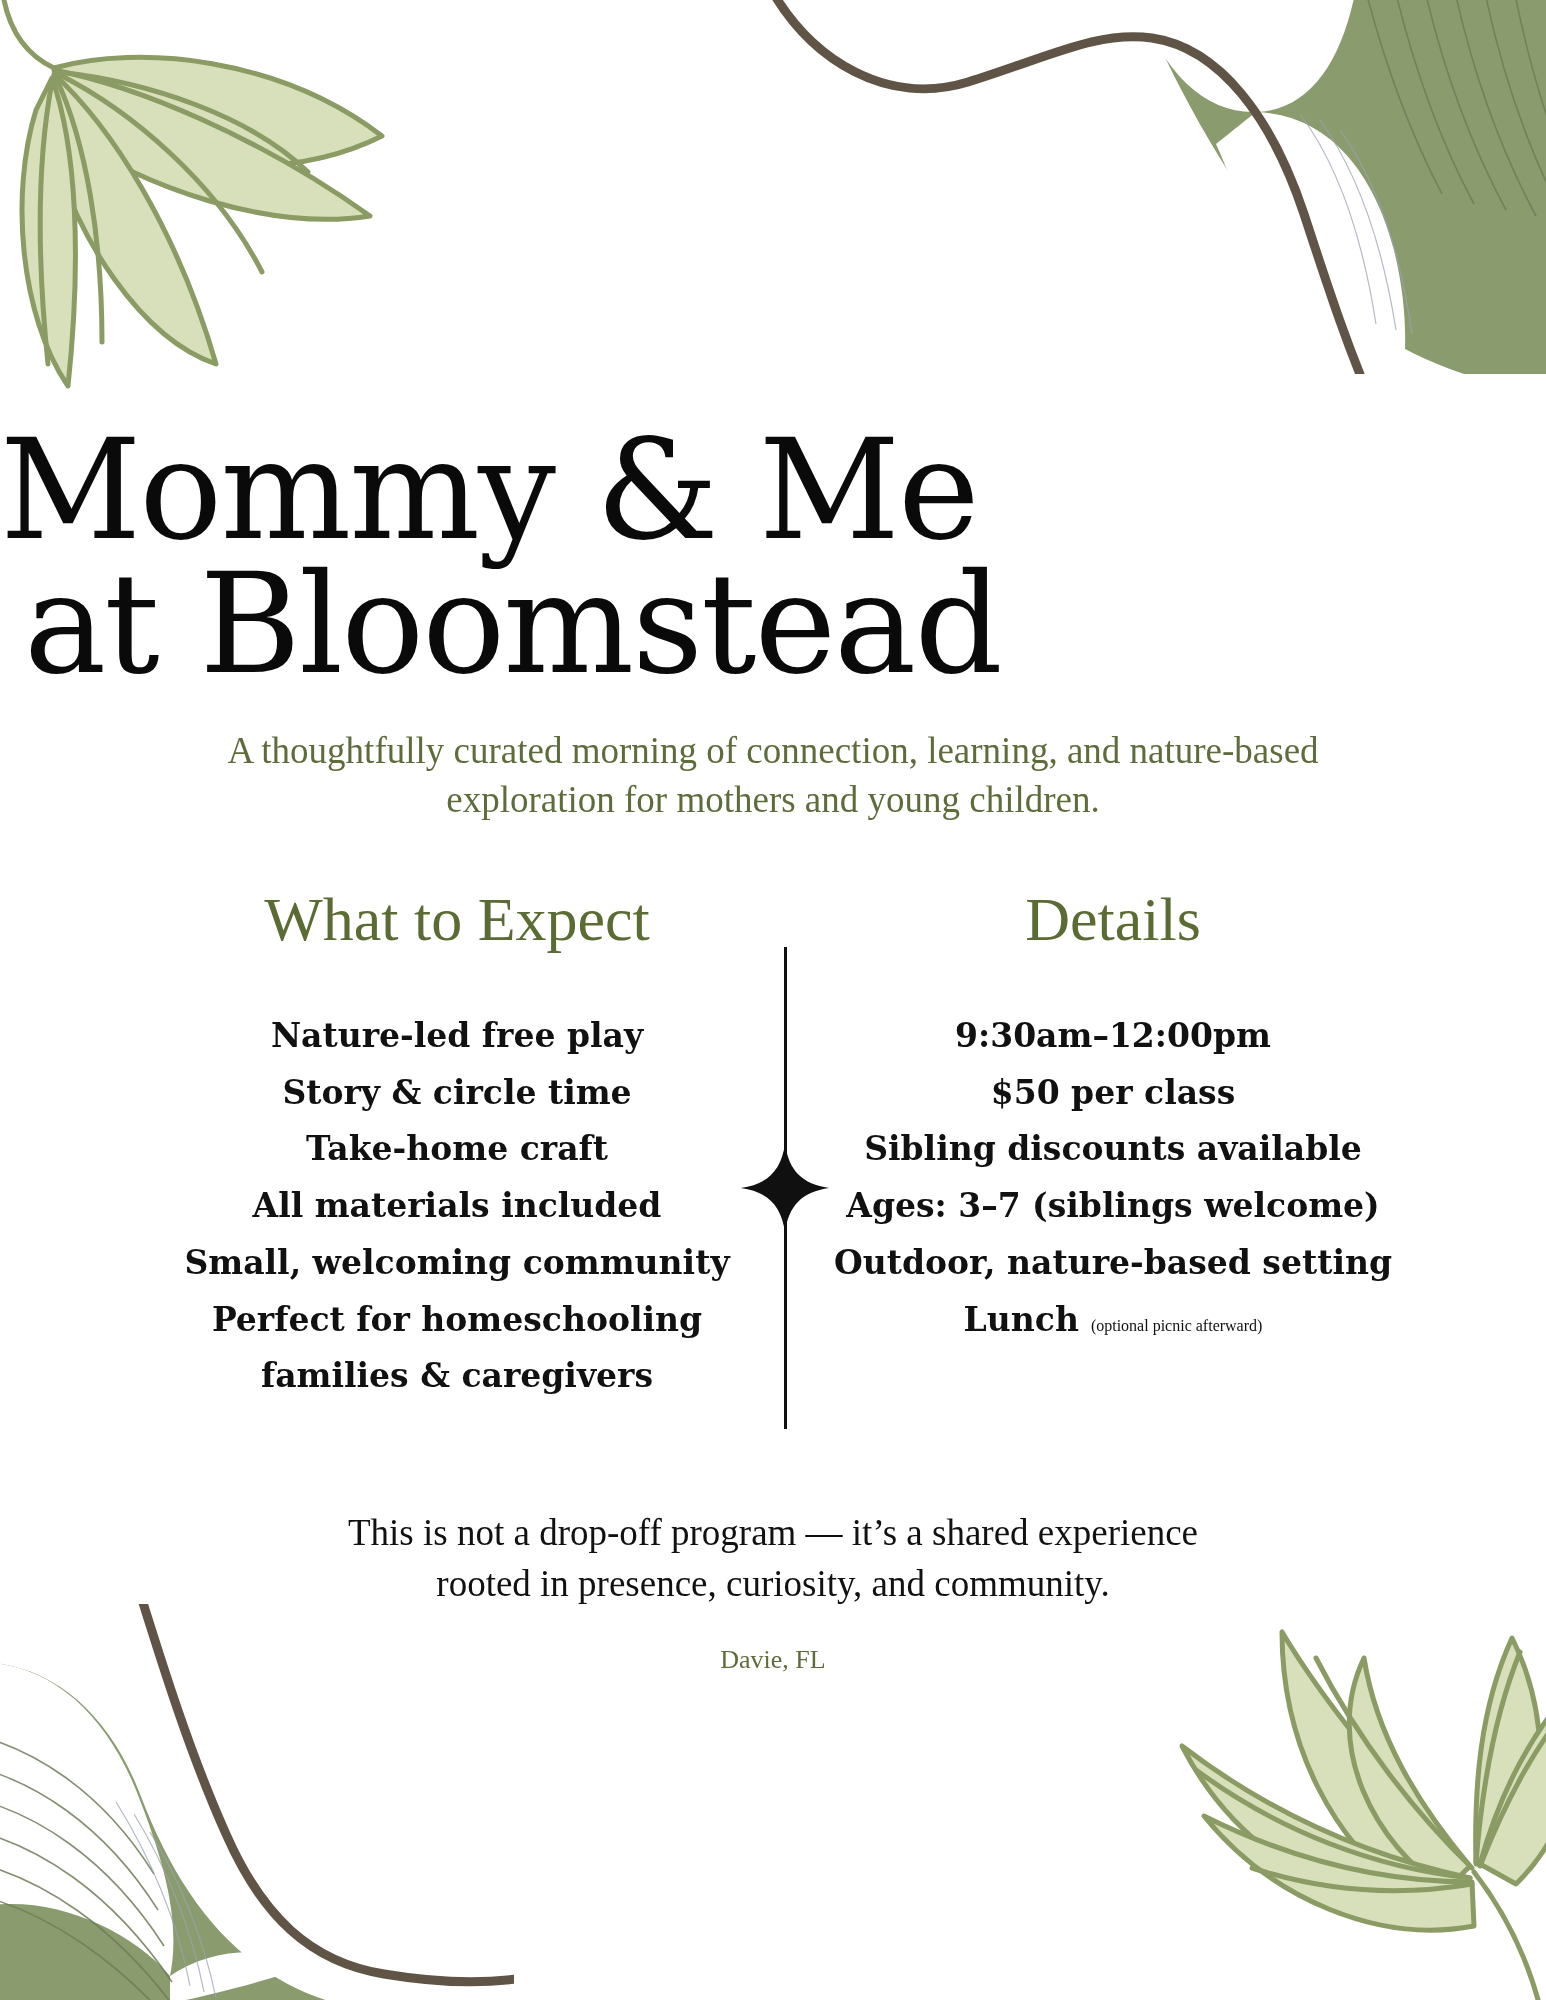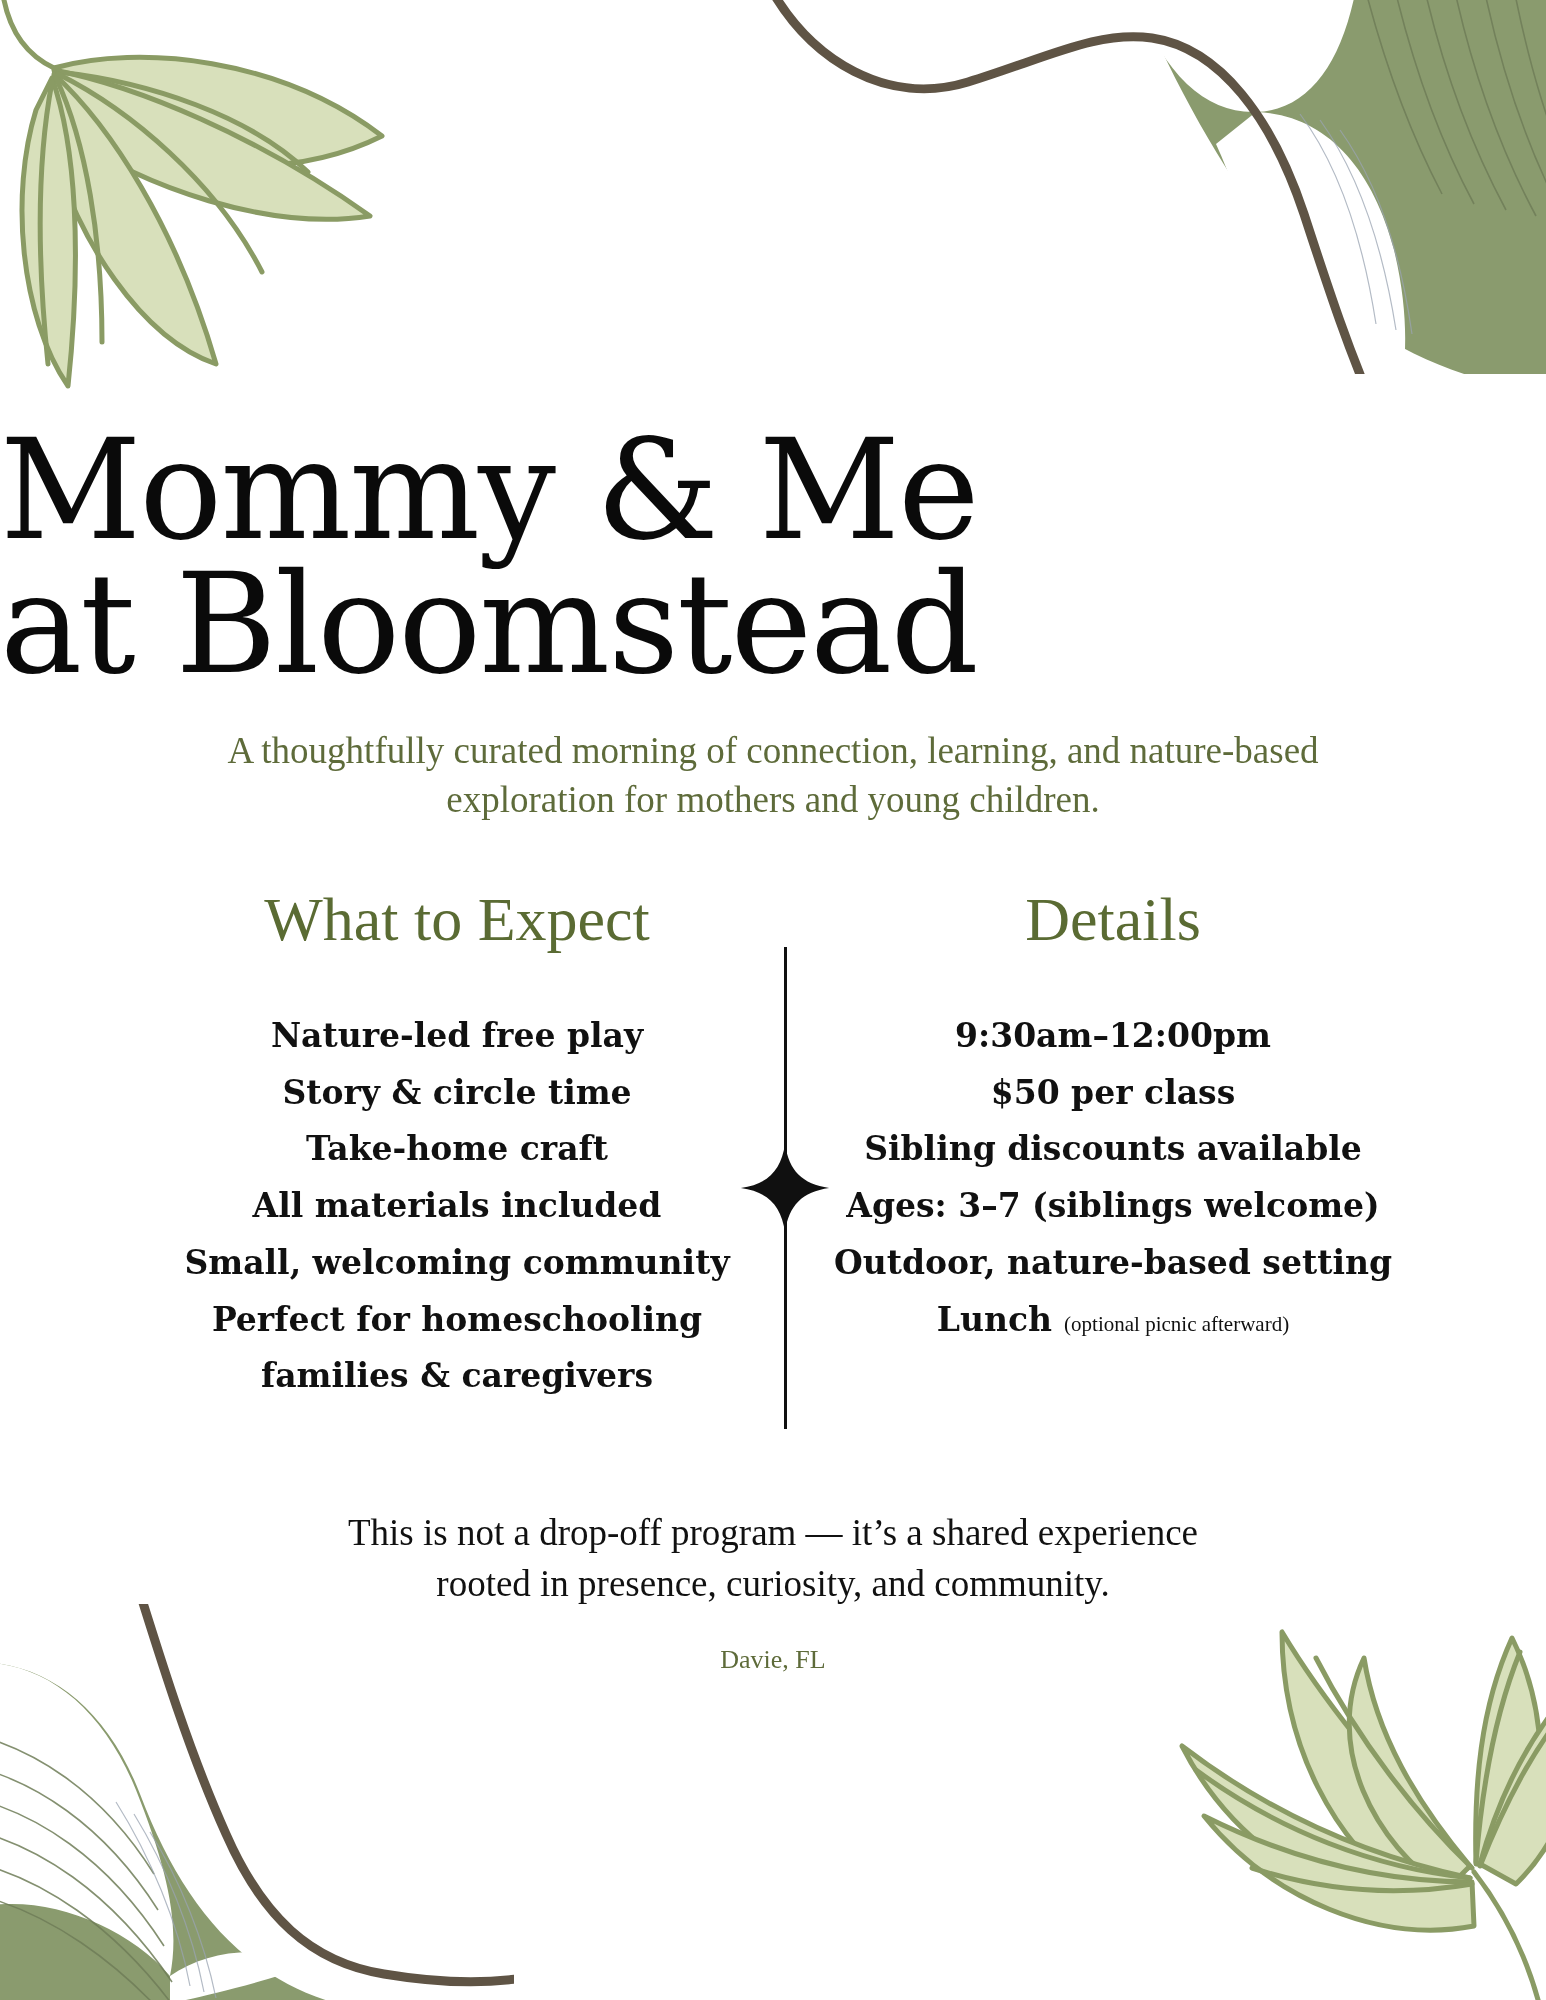--- a/index.html
+++ b/index.html
@@ -40,21 +40,21 @@
   }
   .title-line {
     font-family:"DejaVu Serif", serif;
     font-weight:400;
     font-size:138px;
     line-height:0.97;
     letter-spacing:-2px;
     color:#0a0a0a;
     white-space:nowrap;
   }
-  .title-line.l2 { font-size:138px; }
+  .title-line.l2 { font-size:138px;padding-left:24px; }
 
   .subtitle {
     margin:34px auto 0;
     width:1180px;
     text-align:center;
     font-family:"Liberation Serif", serif;
     font-size:37px;
     line-height:1.34;
     color:#5e6b3a;
   }
@@ -85,21 +85,21 @@
     font-family:"DejaVu Serif", serif;
     font-weight:700;
     font-size:33px;
     line-height:1.72;
     color:#111111;
     white-space:nowrap;
   }
   .col-list li .note {
     font-family:"Liberation Serif", serif;
     font-weight:400;
-    font-size:21px;
+    font-size:16px;
     color:#111111;
     margin-left:12px;
   }
 
   
   .divider-wrap {
     position:relative;
     width:4px;
     flex:0 0 auto;
     margin:0 6px;

